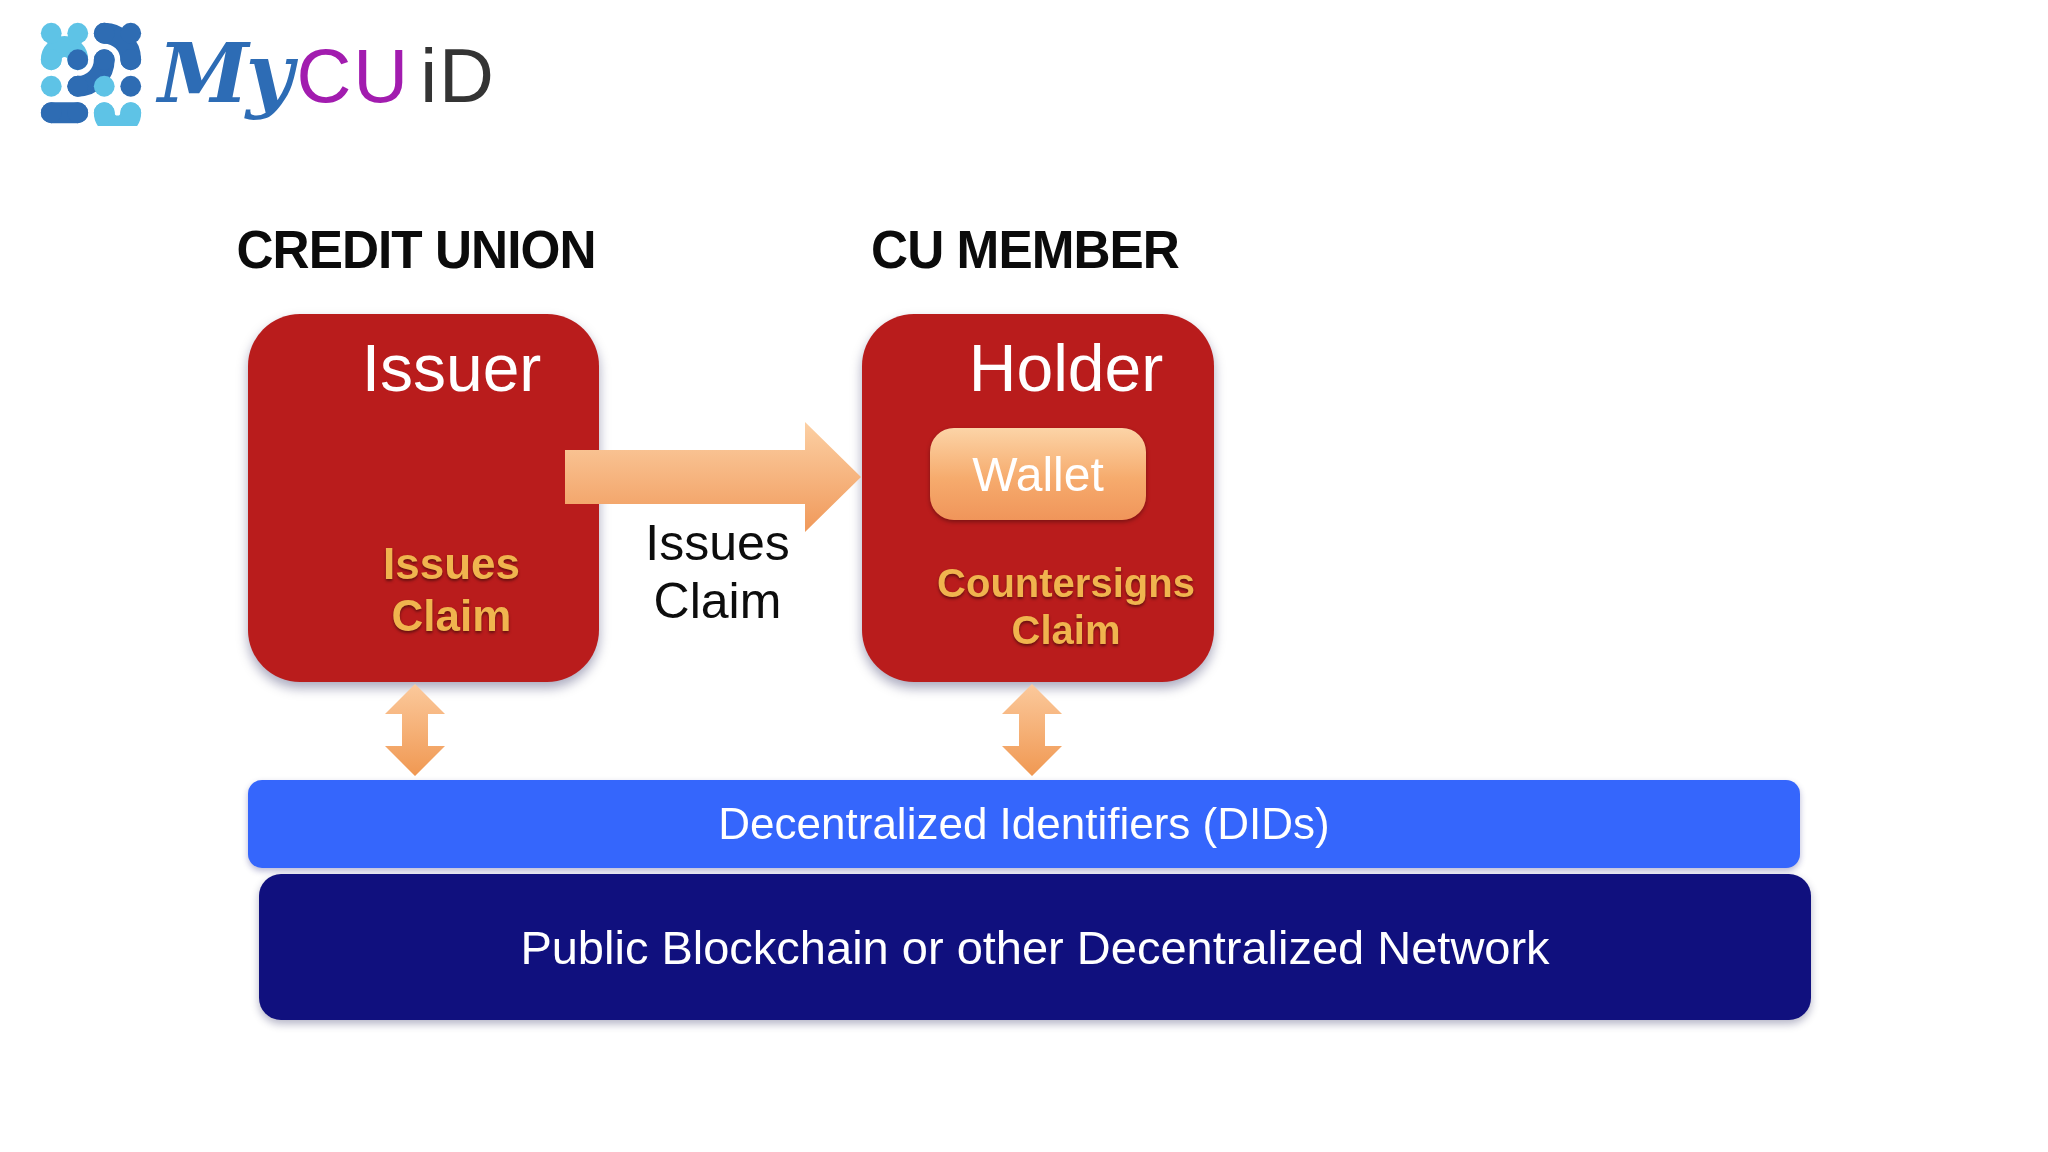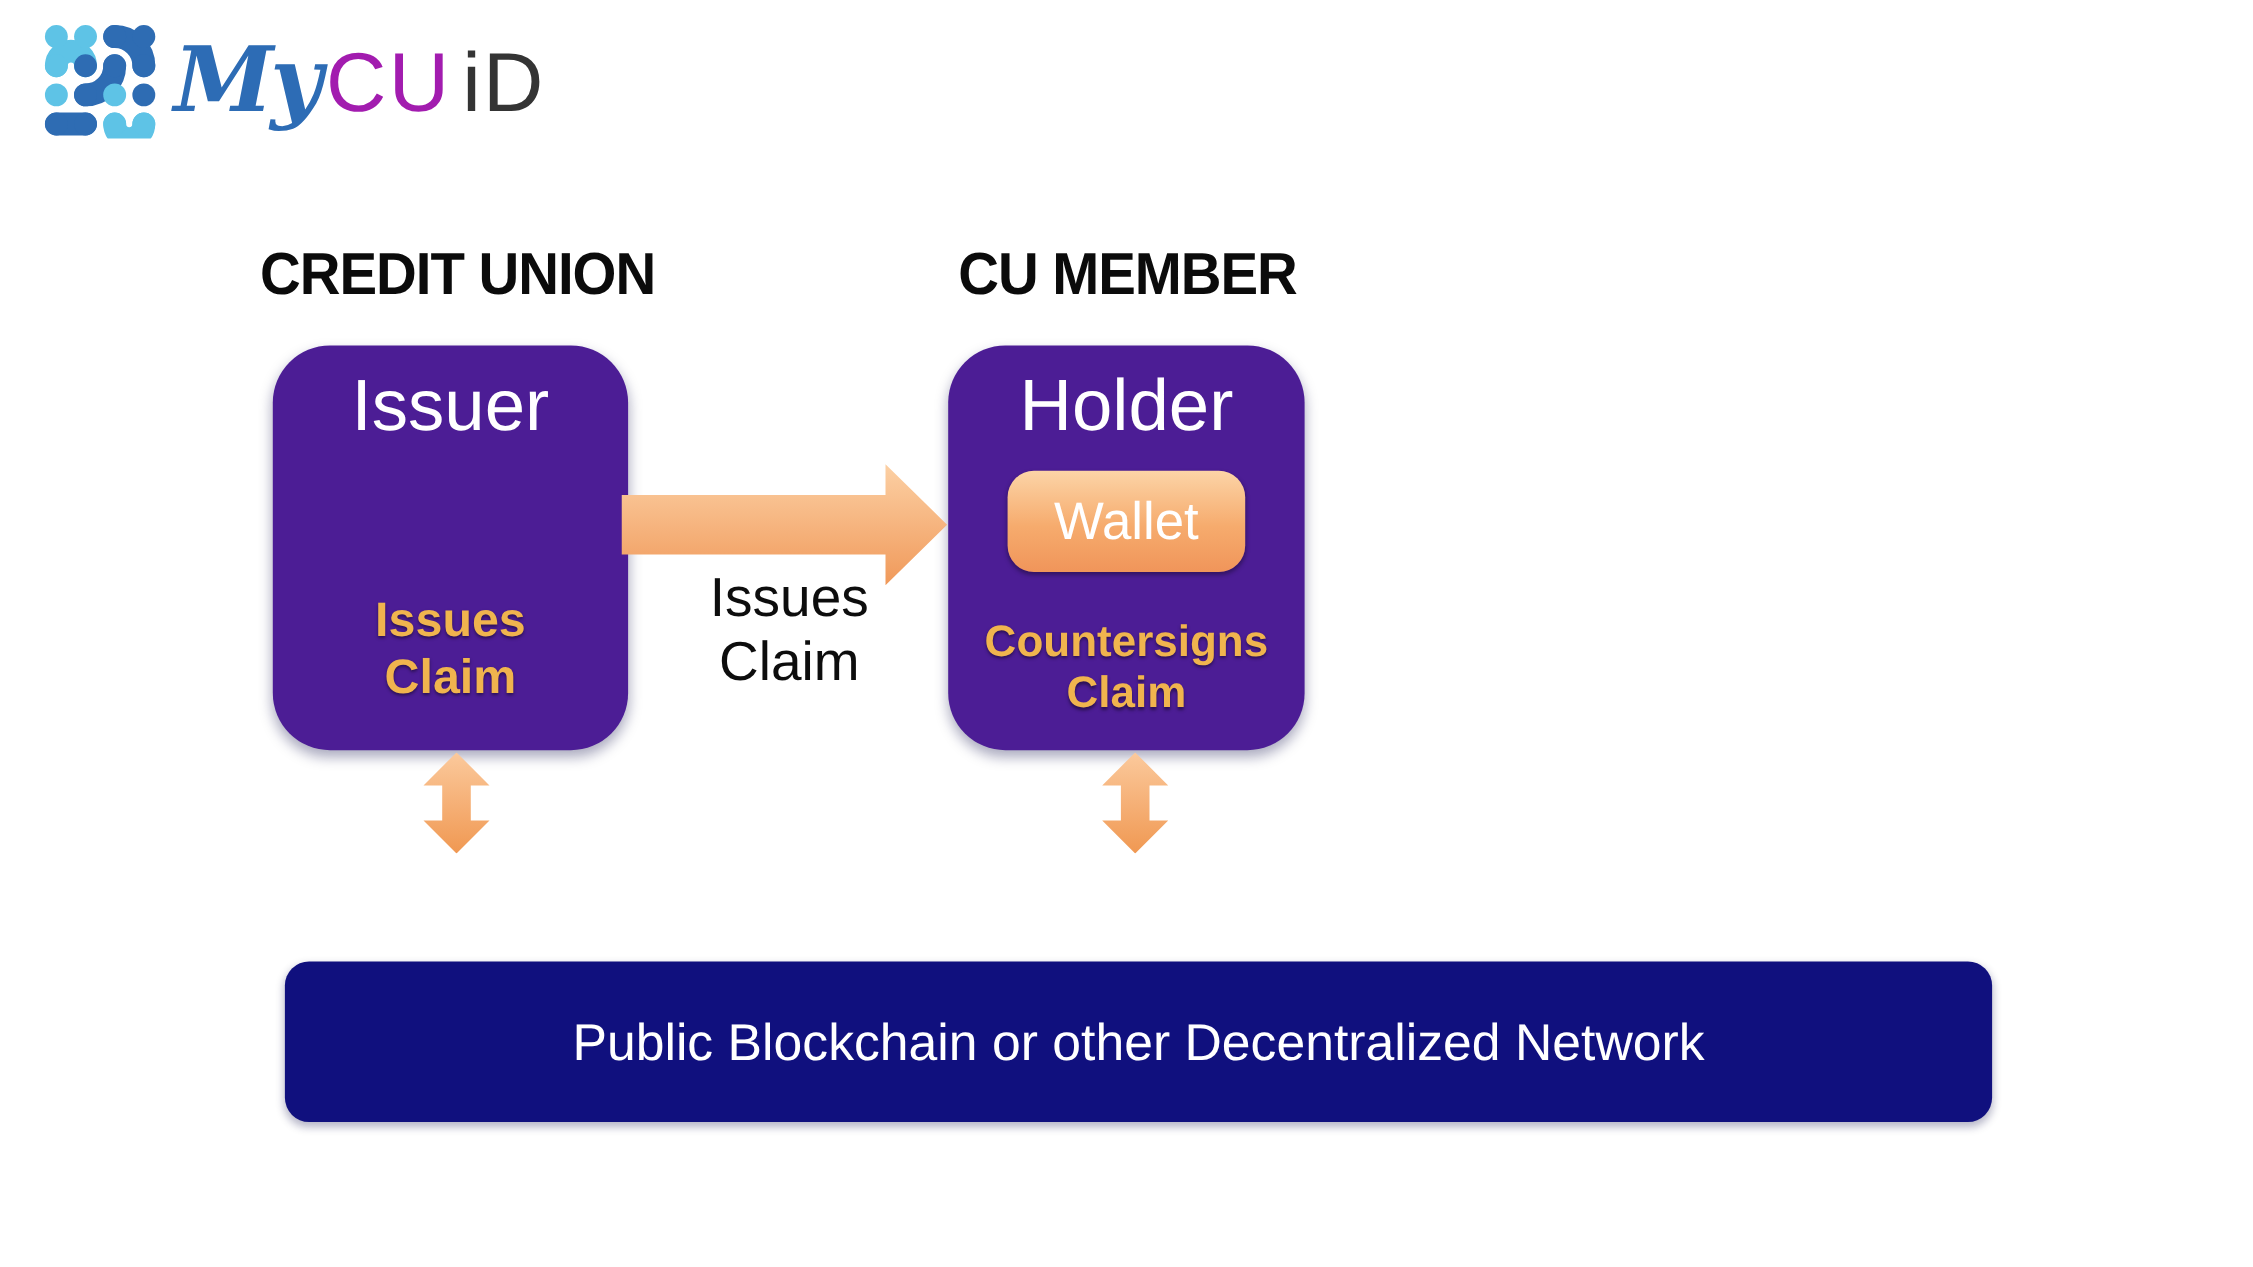--- a/index.html
+++ b/index.html
@@ -17,22 +17,22 @@
          font-size:76px;color:#a21caf;letter-spacing:2px;margin-left:6px;}
   .wm-id{font-family:"Liberation Sans",sans-serif;font-weight:300;
          font-size:76px;color:#343434;letter-spacing:2px;margin-left:10px;}
   
   .col-header{position:absolute;top:218px;font-weight:700;font-size:54px;
               color:#0b0b0b;letter-spacing:-1px;white-space:nowrap;
               transform:scaleX(.95);transform-origin:center;}
   .hdr-left{left:416px;transform:translateX(-50%) scaleX(.95);}
   .hdr-right{left:1025px;transform:translateX(-50%) scaleX(.95);}
   
-  .entity-box{position:absolute;background:#4c1d95;border-radius:52px;
-              box-shadow:0 6px 12px rgba(10,10,70,.35);}
+  .entity-box{position:absolute;background:#b91c1c;border-radius:52px;
+              box-shadow:0 6px 12px rgba(10,10,70,.35);padding-left:28px;}
   .issuer-box{left:248px;top:314px;width:323px;height:368px;}
   .holder-box{left:862px;top:314px;width:324px;height:368px;}
   .entity-title{position:absolute;top:16px;width:100%;text-align:center;
                 color:#ffffff;font-size:66px;font-weight:400;}
   .entity-note{position:absolute;width:100%;text-align:center;color:#f0b44e;
                font-weight:700;line-height:1.18;
                text-shadow:0 2px 3px rgba(0,0,0,.45);}
   .issuer-note{bottom:40px;font-size:44px;}
   .holder-note{bottom:28px;font-size:40px;}
   .wallet-btn{position:absolute;left:50%;top:114px;transform:translateX(-50%);
@@ -147,18 +147,21 @@
   <svg class="v-arrow v-arrow-right" viewBox="0 0 64 92">
     <defs>
       <linearGradient id="vg2" x1="0" y1="0" x2="0" y2="1">
         <stop offset="0" stop-color="#fbc99c"></stop>
         <stop offset="1" stop-color="#f09852"></stop>
       </linearGradient>
     </defs>
     <polygon points="32,0 62,30 45,30 45,62 62,62 32,92 2,62 19,62 19,30 2,30" fill="url(#vg2)"></polygon>
   </svg>
 
+  <div class="layer-bar dids-bar">
+    <span>Decentralized Identifiers (DIDs)</span>
+  </div>
   <div class="layer-bar network-bar">
     <span>Public Blockchain or other Decentralized Network</span>
   </div>
 
 
 </div>
 
 </body></html>

